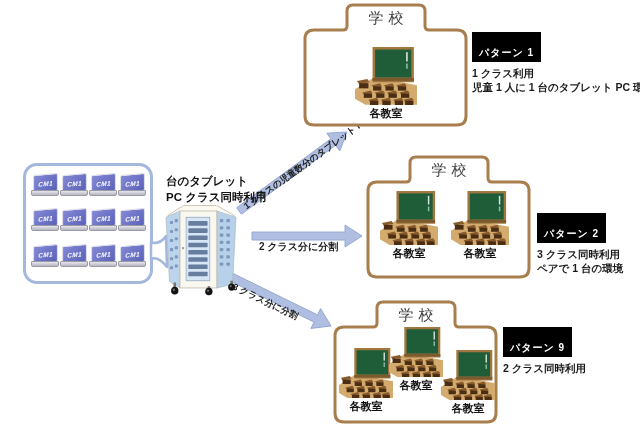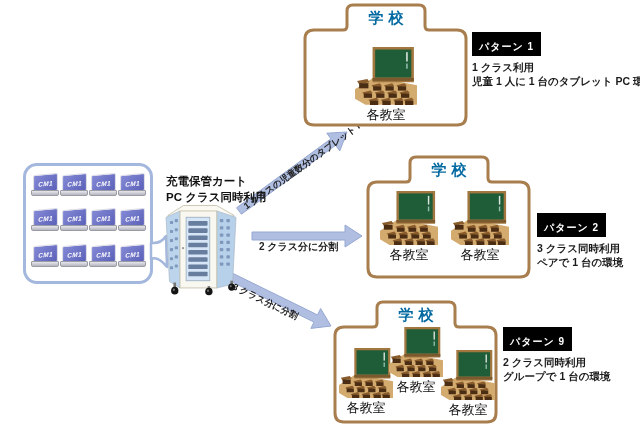--- a/index.html
+++ b/index.html
@@ -32,40 +32,40 @@
   .al-2{left:259px;top:240px;font-size:10px;}
   .al-3{left:233px;top:280px;transform:rotate(25.5deg);}
 
   
   .school{width:161px;height:120px;}
   .school-1{left:305px;top:5px;}
   .school-2{left:368px;top:157px;}
   .school-3{left:335px;top:302px;}
   .school > svg.outline{position:absolute;left:-2px;top:-2px;}
   .school-title{position:absolute;left:42px;top:1px;width:78px;height:23px;line-height:24px;
-                text-align:center;font-size:15px;font-weight:bold;letter-spacing:5px;
-                text-indent:5px;color:#0369a1;}
+                text-align:center;font-size:15px;font-weight:normal;letter-spacing:5px;
+                text-indent:5px;color:#404040;}
   .room{position:absolute;text-align:center;}
-  .room-caption{font-size:13px;font-weight:normal;color:#111;margin-top:1px;white-space:nowrap;}
+  .room-caption{font-size:11px;font-weight:bold;color:#111;margin-top:1px;white-space:nowrap;}
   .room svg{display:block;}
   .s1-r1{left:50px;top:42px;width:62px;}
   .s2-r1{left:12px;top:34px;width:58px;}
   .s2-r2{left:83px;top:34px;width:58px;}
   .s3-r1{left:4px;top:46px;width:54px;}
   .s3-r2{left:54px;top:25px;width:54px;}
   .s3-r3{left:106px;top:48px;width:54px;}
 
   
   .pattern{white-space:nowrap;}
   .p-1{left:472px;top:32px;}
   .p-2{left:537px;top:181px;margin-top:32px;}
   .p-3{left:503px;top:327px;}
   .pattern-badge{display:inline-block;background:var(--pattern-badge-bg,#000);
                  color:var(--pattern-badge-text,#fff);font-size:10px;font-weight:bold;
-                 padding:8px 7px 2px;letter-spacing:1px;}
+                 padding:14px 7px 2px;letter-spacing:1px;}
   .pattern-lines{margin-top:5px;font-size:10.5px;font-weight:bold;line-height:13.5px;color:#1a1a1a;}
 
   svg.layer{position:absolute;left:0;top:0;pointer-events:none;}
 </style>
 </head>
 <body>
 
 <div class="canvas">
 
   <div class="abs bubble">
@@ -204,21 +204,21 @@
       <circle cx="18" cy="99" r="4.2" fill="#141414"></circle>
         <circle cx="17" cy="98" r="1.3" fill="#6e6e6e"></circle>
       <circle cx="57" cy="100" r="4.2" fill="#141414"></circle>
         <circle cx="56" cy="99" r="1.3" fill="#6e6e6e"></circle>
       <circle cx="83" cy="95" r="4" fill="#141414"></circle>
         <circle cx="82" cy="94" r="1.2" fill="#6e6e6e"></circle>
     </g>
   </svg>
 
   <div class="abs cart-label">
-    <div>充電保管カート</div>
+    <div>台のタブレット</div>
     <div>PC クラス同時利用</div>
   </div>
 
   <div class="abs arrow-label al-1">1 クラスの児童数分のタブレット PC</div>
   <div class="abs arrow-label al-2">2 クラス分に分割</div>
   <div class="abs arrow-label al-3">3 クラス分に分割</div>
 
   <div class="abs school school-1">
     <svg class="outline" width="165" height="124" viewBox="-2 -2 165 124">
       <path d="M 9,25 H 38 Q 42,25 42,21 V 6 Q 42,0 48,0 H 114 Q 120,0 120,6 V 21 Q 120,25 124,25 H 152 Q 161,25 161,34 V 111 Q 161,120 152,120 H 9 Q 0,120 0,111 V 34 Q 0,25 9,25 Z" fill="#ffffff" stroke="var(--school-border,#a87e4e)" stroke-width="3" stroke-linejoin="round"></path>
@@ -605,17 +605,16 @@
     <span class="pattern-badge">パターン 2</span>
     <div class="pattern-lines">
       <div>3 クラス同時利用</div>
       <div>ペアで 1 台の環境</div>
     </div>
   </div>
   <div class="abs pattern p-3">
     <span class="pattern-badge">パターン 9</span>
     <div class="pattern-lines">
       <div>2 クラス同時利用</div>
-      <div>グループで 1 台の環境</div>
     </div>
   </div>
 
 </div>
 
 </body></html>

